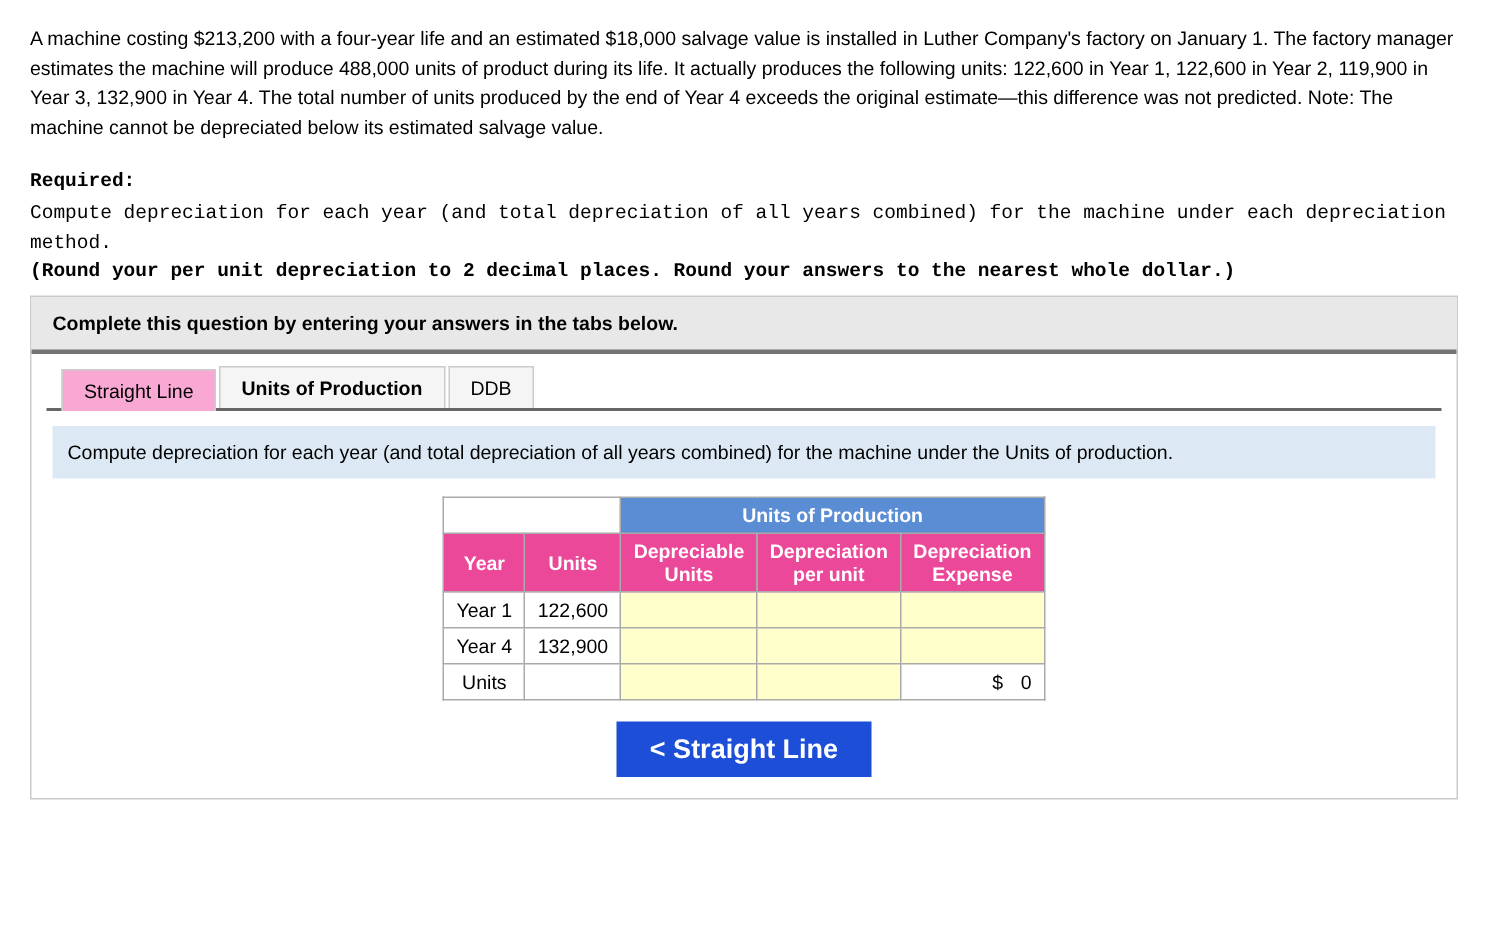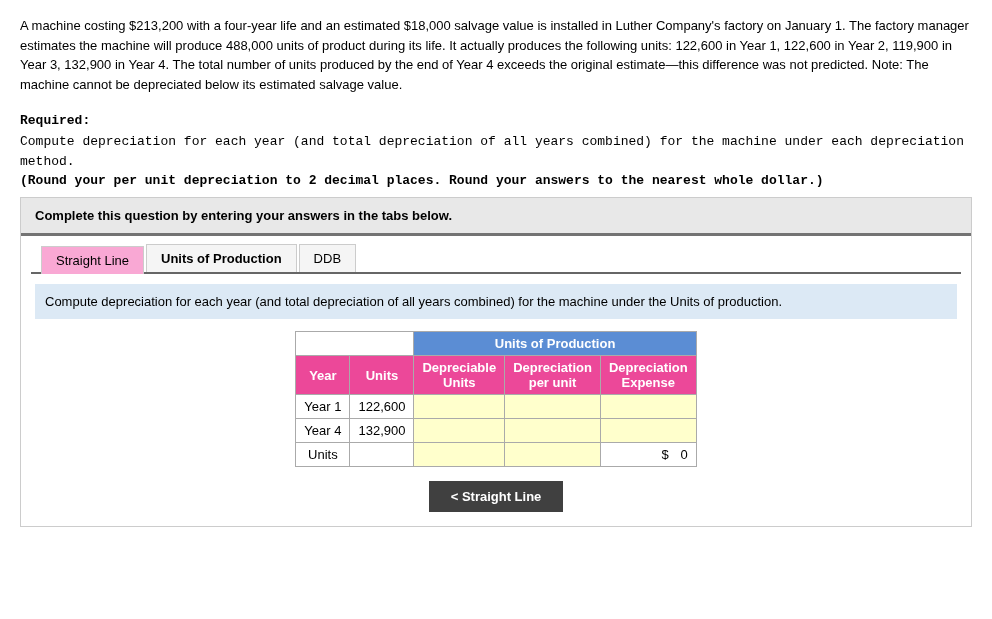--- a/index.html
+++ b/index.html
@@ -122,25 +122,25 @@
     table.depreciation-table tbody tr.total-row td.input-yellow {
       background: #ffffcc;
     }
     .nav-buttons {
       display: flex;
       justify-content: center;
       gap: 10px;
       margin-top: 8px;
     }
     .nav-btn {
-      background: #404040;
+      background: #1d4ed8;
       color: #fff;
       border: none;
       padding: 8px 22px;
-      font-size: 13px;
+      font-size: 18px;
       cursor: pointer;
       font-weight: bold;
     }
   </style>
 </head>
 <body>
 
 <div class="problem-text">
   <span>A machine costing $213,200 with a four-year life and an estimated $18,000 salvage value is installed in Luther Company's factory on January 1. The factory manager estimates the machine will produce 488,000 units of product during its life. It actually produces the following units: 122,600 in Year 1, 122,600 in Year 2, 119,900 in Year 3, 132,900 in Year 4. The total number of units produced by the end of Year 4 exceeds the original estimate—this difference was not predicted. Note: The machine cannot be depreciated below its estimated salvage value.</span>
 </div>

